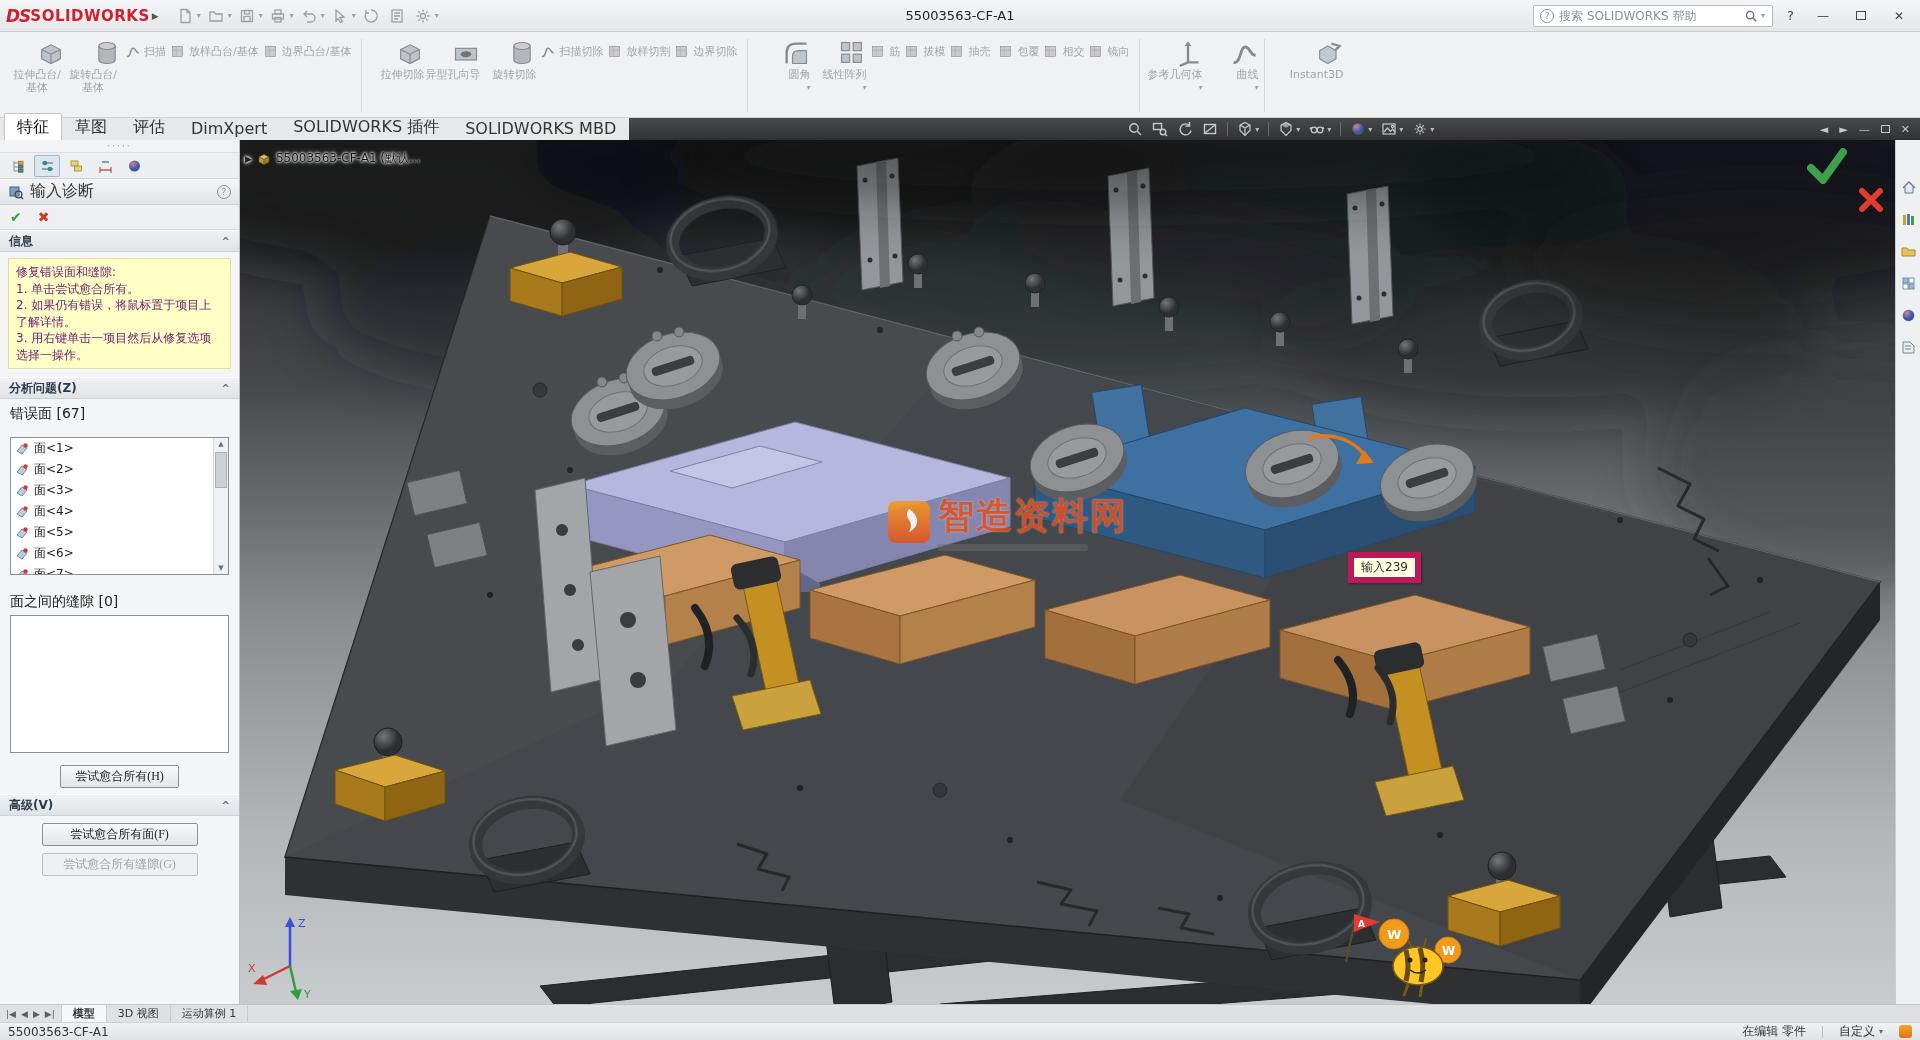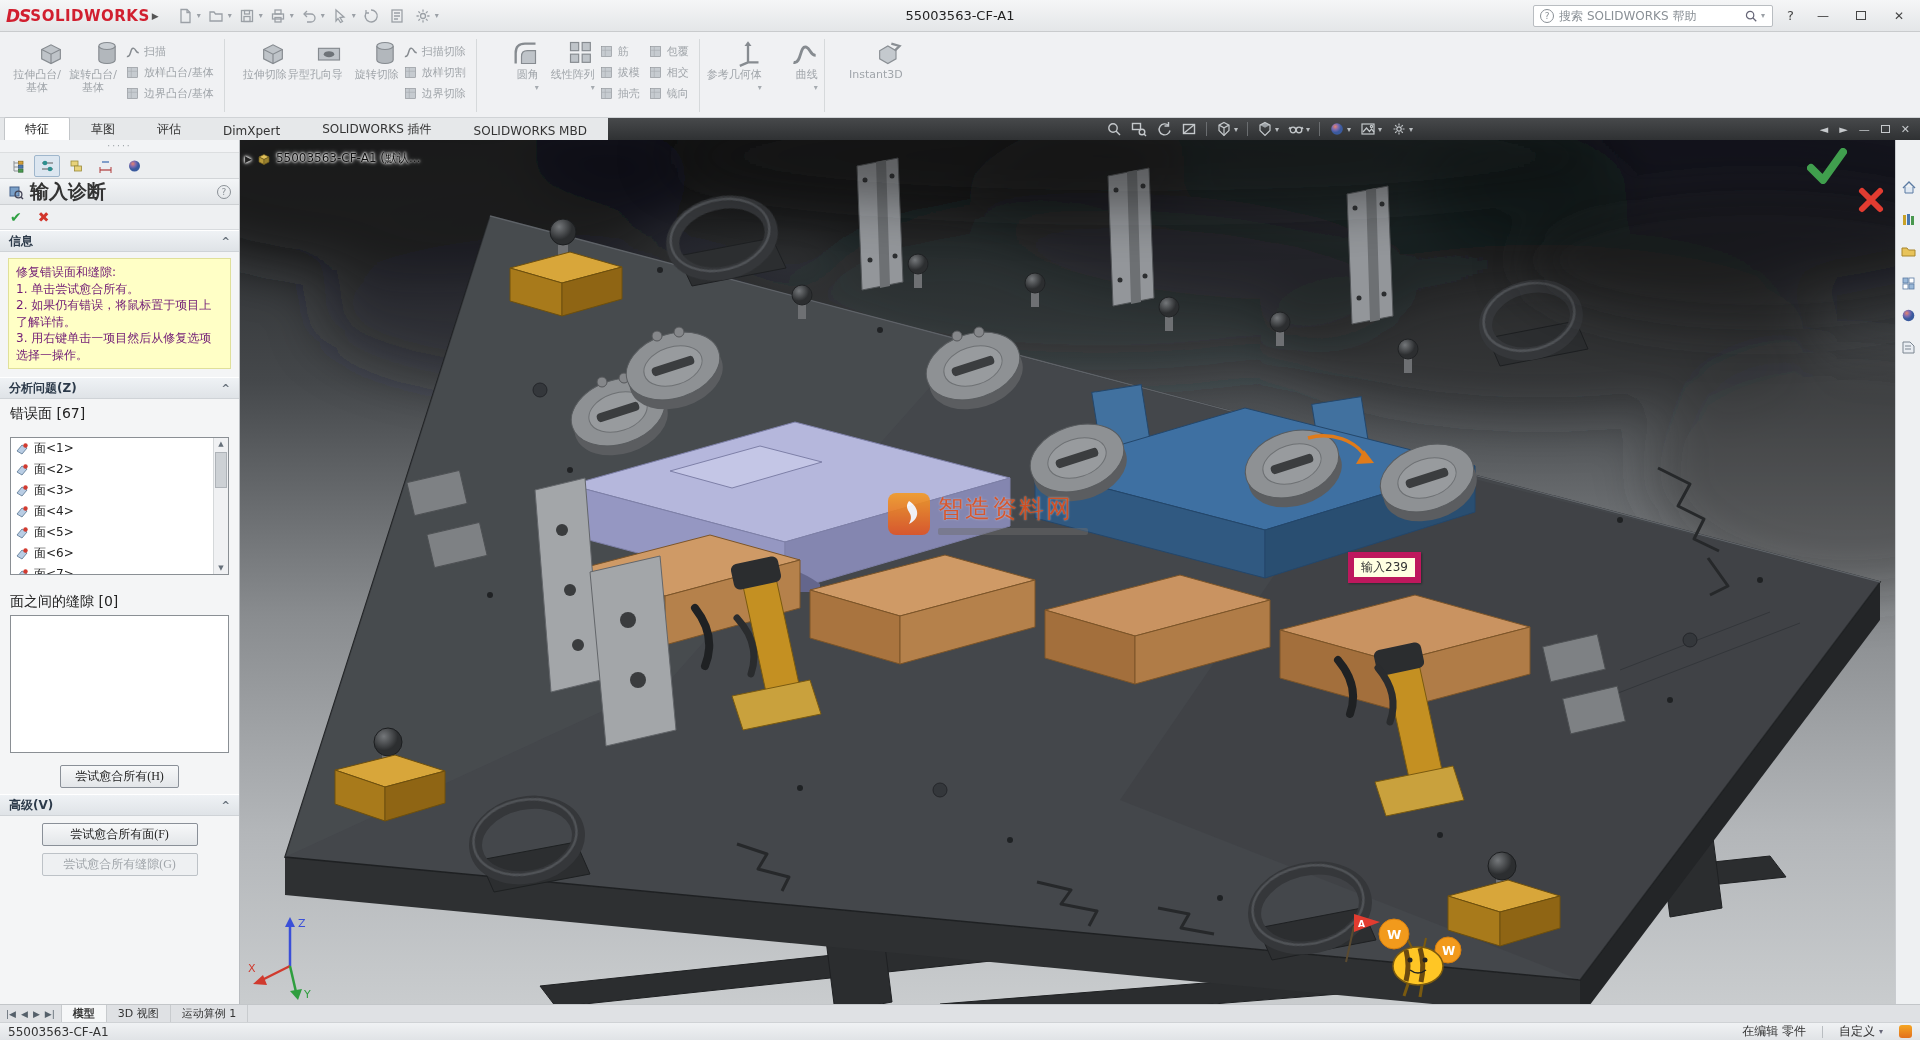--- a/index.html
+++ b/index.html
@@ -28,49 +28,49 @@
 
   
   .ribbon{height:86px;flex:0 0 86px;background:#f0f1f3;border-bottom:1px solid #d0d3d6;display:flex;align-items:stretch;padding:3px 6px 1px}
   .rgroup{display:flex;padding:0 3px}
   .rsep{width:1px;background:#d6d9db;margin:4px 3px}
   .rbig{width:56px;display:flex;flex-direction:column;align-items:flex-end;padding-top:4px;gap:2px}
   .rbig.wide{width:72px}
   .ric{width:28px;height:28px;flex:0 0 28px}
   .rlabel{font-size:11px;line-height:1.15;text-align:center;color:#a0a5aa}
   .rarrow{font-size:8px;color:#a6abb0;line-height:1}
-  .rsmallcol{display:flex;flex-direction:column;justify-content:flex-start;gap:4px;padding:8px 4px 0}
+  .rsmallcol{display:flex;flex-direction:row;justify-content:flex-start;gap:4px;padding:8px 4px 0}
   .rsmall{display:flex;align-items:center;gap:4px;height:17px;color:#a0a5aa;font-size:11px;white-space:nowrap}
   .rsic{width:15px;height:15px;flex:0 0 15px}
 
   
   .tabrow{height:22px;flex:0 0 22px;display:flex;background:#e6e8ea}
   .tabs{display:flex;align-items:flex-end;padding-left:4px}
-  .tab{padding:3px 20px 2px;font-size:12px;color:#333;border:1px solid transparent;border-bottom:none;white-space:nowrap}
+  .tab{padding:3px 12px 2px;font-size:16px;color:#333;border:1px solid transparent;border-bottom:none;white-space:nowrap}
   .tab.active{background:#fff;border-color:#c3c6c9;border-radius:2px 2px 0 0;color:#111}
   .tabrow-dark{flex:1;background:linear-gradient(#47494b,#2f3133);display:flex;align-items:center;position:relative}
   .hud{display:flex;align-items:center;gap:9px;margin-left:498px}
   .hudbtn{display:flex;align-items:center;gap:2px}
   .hud-sep{width:1px;height:14px;background:#6a6d70}
   .hud-arrow{color:#b9bdc0;font-size:8px}
   .winctrl{position:absolute;right:10px;display:flex;gap:11px;color:#c6c9cc;font-size:11px;align-items:center}
   .box-glyph-l{width:9px;height:8px;border:1.5px solid #c6c9cc;display:inline-block}
 
   
   .main{display:flex;height:864px;flex:0 0 864px}
 
   
   .left-panel{width:240px;flex:0 0 240px;background:#f2f3f5;border-right:1px solid #b9bcc0;display:flex;flex-direction:column}
   .panel-grip{height:13px;display:flex;align-items:center;justify-content:center;color:#9aa0a6;font-size:9px;letter-spacing:2px;border-bottom:1px solid #dcdee0;flex:0 0 13px}
   .panel-tabs{height:26px;flex:0 0 26px;display:flex;align-items:center;gap:3px;padding:0 5px;background:#eceef0;border-bottom:1px solid #d2d5d8}
   .ptab{width:26px;height:22px;display:flex;align-items:center;justify-content:center;border:1px solid transparent;border-radius:2px}
   .ptab.active{background:#dce6f0;border-color:#9fb6cc}
   .pm{flex:1;background:#f4f5f6;overflow:hidden;display:flex;flex-direction:column}
   .pm-header{height:26px;flex:0 0 26px;display:flex;align-items:center;gap:6px;padding:0 8px;background:linear-gradient(#f3f5f7,#e2e5e8);border-bottom:1px solid #cdd0d3}
-  .pm-title{font-weight:bold;color:#333;font-size:19px;flex:1}
+  .pm-title{font-weight:normal;color:#333;font-size:16px;flex:1}
   .pm-ok{height:25px;flex:0 0 25px;display:flex;align-items:center;gap:16px;padding:0 10px;background:#eef0f2;border-bottom:1px solid #d8dbde}
   .check{color:#2fa043;font-weight:bold;font-size:14px}
   .cross{color:#d2352b;font-weight:bold;font-size:14px}
   .sec-h{height:22px;flex:0 0 22px;display:flex;align-items:center;justify-content:space-between;padding:0 9px;background:linear-gradient(#eff2f5,#dfe3e7);border-top:1px solid #fff;border-bottom:1px solid #cfd3d7;color:#2c3a4a;font-weight:bold;font-size:12px}
   .chev{color:#66707a;font-size:10px;font-weight:bold}
   .info-box{margin:6px 8px 8px;padding:5px 7px;background:#ffffc6;border:1px solid #e0e09a;font-size:12px;line-height:1.38;color:#701a75;white-space:pre-line}
   .list-label{padding:6px 10px 2px;font-size:14px;color:#222}
   .listbox{margin:12px 10px;height:138px;flex:0 0 138px;background:#fff;border:1px solid #8a8f94;position:relative;overflow:hidden}
   .gapbox{margin:2px 10px;height:138px;flex:0 0 138px;background:#fff;border:1px solid #8a8f94}
   .lrow{display:flex;align-items:center;gap:5px;height:21px;padding-left:4px;font-size:12px;color:#222}
@@ -84,21 +84,21 @@
   .viewport{flex:1;position:relative;background:#8a8d90;overflow:hidden}
   .scene{position:absolute;inset:0;width:100%;height:100%}
   .vp-tree{position:absolute;left:5px;top:10px;display:flex;align-items:center;gap:5px;color:#111;text-shadow:0 0 3px #fff,0 0 5px #fff,0 0 2px #fff;font-size:12px}
   .vp-tree .arrow{font-size:9px;color:#222}
   .vp-confirm-check{position:absolute;right:46px;top:6px;opacity:.85}
   .vp-confirm-x{position:absolute;right:10px;top:46px}
   .vp-tooltip{position:absolute;left:1108px;top:412px;background:#ffffe1;border:6px solid #be185d;padding:1px 7px;font-size:12px;color:#333;box-shadow:1px 1px 2px rgba(0,0,0,.35);white-space:nowrap}
   .vp-watermark{position:absolute;left:648px;top:352px;display:flex;align-items:center;gap:8px;opacity:.88}
   .wm-logo{width:42px;height:42px;border-radius:8px;background:linear-gradient(#f59a1e,#e2511e);display:flex;align-items:center;justify-content:center;flex:0 0 42px}
   .wm-col{display:flex;flex-direction:column;gap:3px}
-  .wm-title{font-size:25px;font-weight:normal;color:#e2511e;letter-spacing:2px;text-shadow:0 0 2px rgba(255,255,255,.6)}
+  .wm-title{font-size:36px;font-weight:bold;color:#e2511e;letter-spacing:2px;text-shadow:0 0 2px rgba(255,255,255,.6)}
   .wm-caption{width:150px;height:7px;background:rgba(110,110,110,.55);border-radius:2px}
   .vp-bee{position:absolute;left:1090px;top:760px}
   .vp-triad{position:absolute;left:6px;top:770px}
 
   
   .taskpane{width:25px;flex:0 0 25px;background:#eef0f2;border-left:1px solid #c9ccd0;display:flex;flex-direction:column;align-items:center;padding-top:38px;gap:13px}
   .tpbtn{width:19px;height:19px;display:flex;align-items:center;justify-content:center}
 
   
   .docktabs{height:18px;flex:0 0 18px;background:#dfe1e4;border-top:1px solid #c3c6c9;display:flex;align-items:stretch;font-size:11px}

